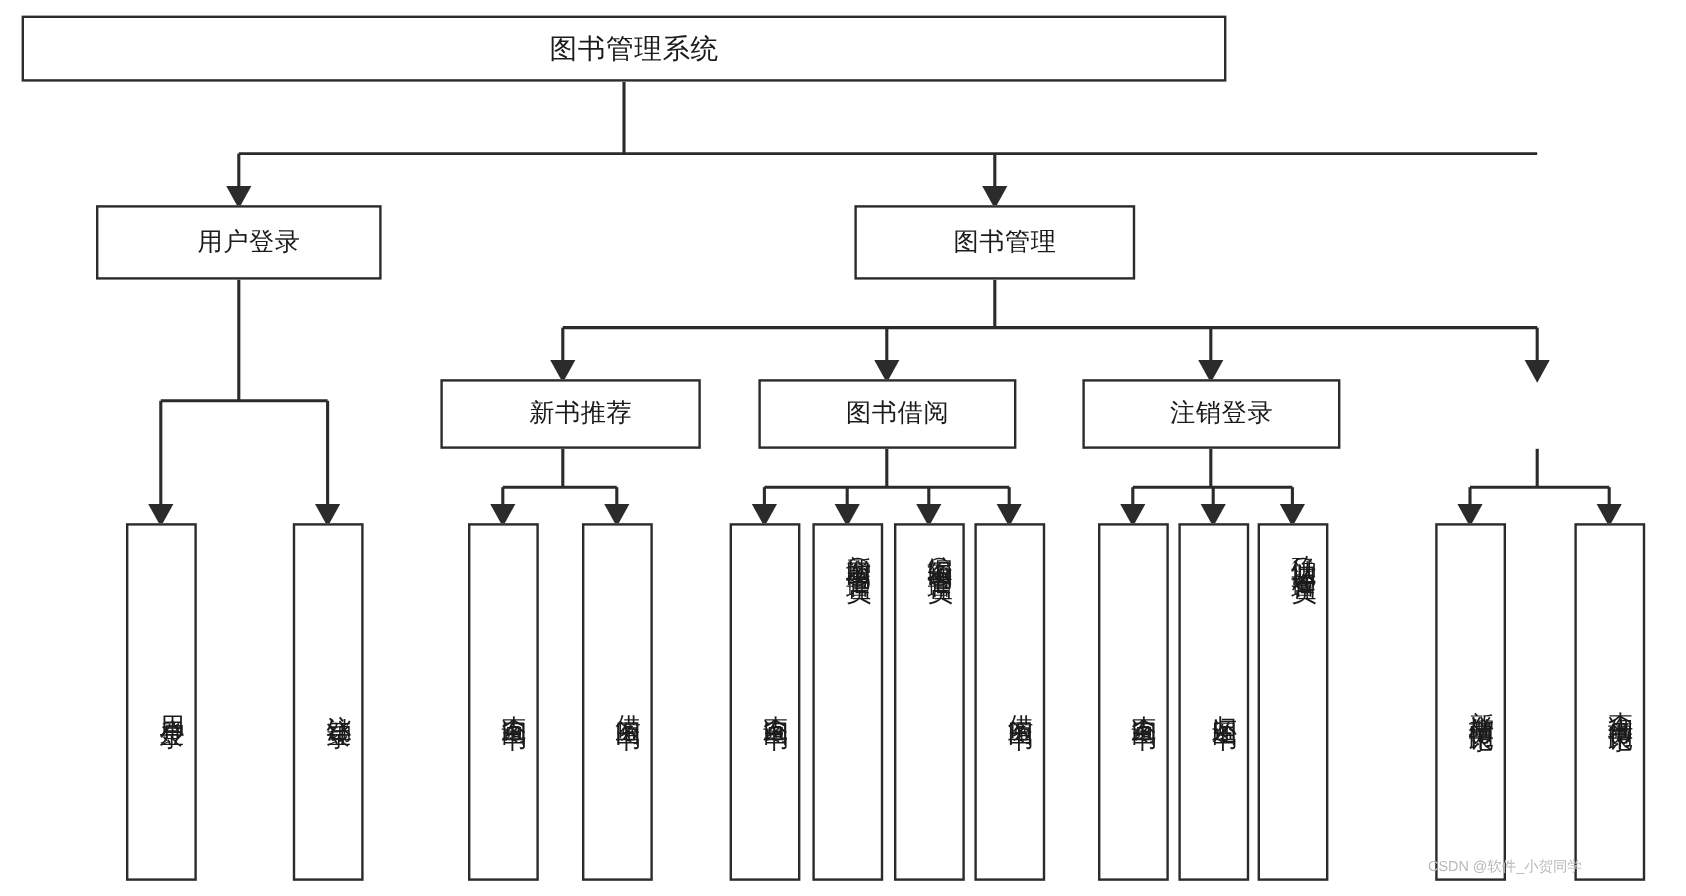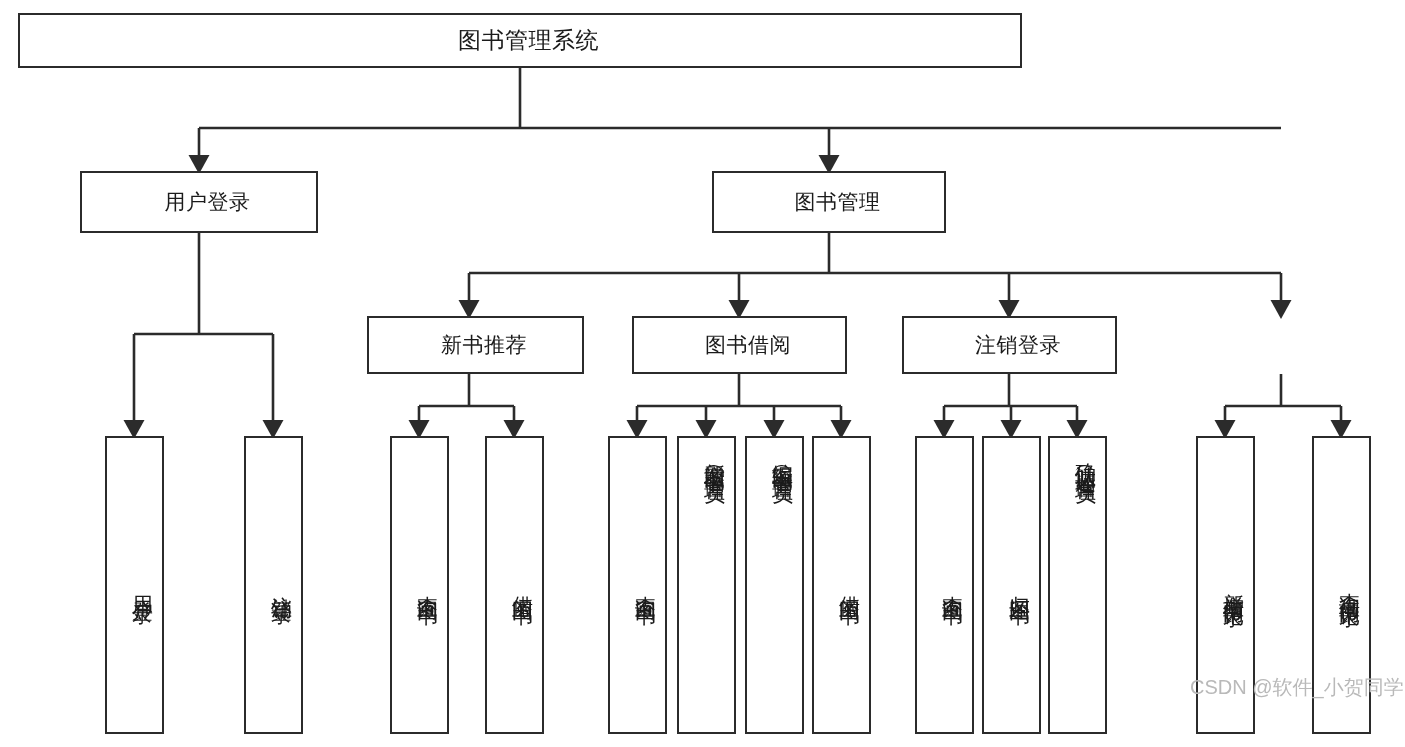--- a/index.html
+++ b/index.html
@@ -71,25 +71,25 @@
     max-height: 100%;
   }
   
   .node.leaf.centered {
     align-items: center;
     padding-top: 0;
   }
   #watermark {
     position: absolute;
     color: #b9b9b9;
-    font-size: 20px;
+    font-size: 12px;
     white-space: nowrap;
     z-index: 5;
     left: 1190px;
-    top: 674px;
+    top: 714px;
   }
 </style>
 </head>
 <body>
 
 <div id="diagram-canvas">
 
   <svg id="connector-layer" viewBox="0 0 1405 747" width="1405" height="747" xmlns="http://www.w3.org/2000/svg">
     <defs>
       <marker id="arrow" markerWidth="9" markerHeight="9" refX="3.2" refY="4.5" orient="auto" markerUnits="strokeWidth">

